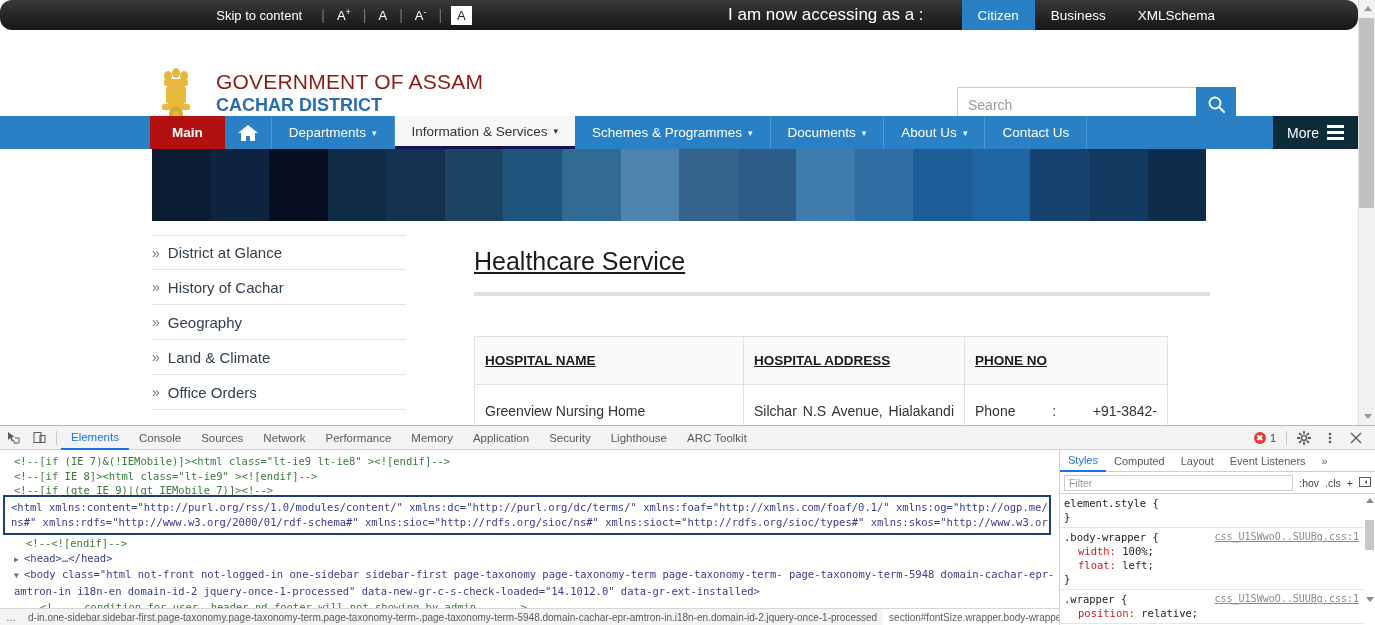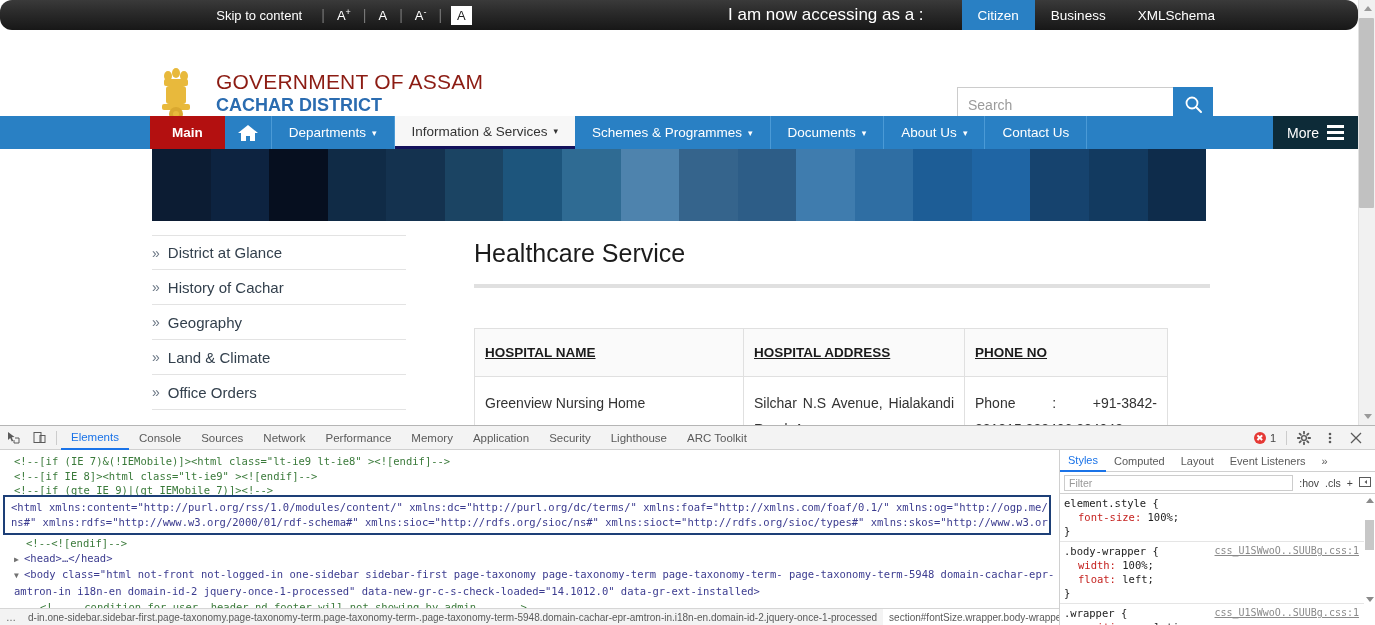--- a/index.html
+++ b/index.html
@@ -33,21 +33,21 @@
   .accessing-label{ color:#fff; font-size:17px; display:flex; align-items:center; padding-left:40px; padding-right:38px; }
   .aud-tab{ color:#fff; font-size:13.5px; display:flex; align-items:center; padding:0 16px; cursor:pointer; }
   .aud-tab.active{ background:#2980c4; }
 
   
   .logoband{ position:relative; height:86px; width:1358px; background:#fff; }
   .emblem{ position:absolute; left:155px; top:34px; width:42px; height:72px; }
   .gov-title{ position:absolute; left:216px; top:40px; font-size:21px; color:#8c1c13; letter-spacing:.2px; font-family:"Liberation Sans", sans-serif; }
   .dist-title{ position:absolute; left:216px; top:65px; font-size:18px; color:#2b6cb0; font-weight:bold; }
   .searchwrap{ position:absolute; left:957px; top:57px; display:flex; height:35px; }
-  .searchwrap input{ width:216px; height:35px; border:1px solid #ccc; border-right:none; padding:0 10px; font-size:14px; color:#333; font-family:"Liberation Sans", sans-serif; outline:none; }
+  .searchwrap input{ width:239px; height:35px; border:1px solid #ccc; border-right:none; padding:0 10px; font-size:14px; color:#333; font-family:"Liberation Sans", sans-serif; outline:none; }
   .searchwrap input::placeholder{ color:#9b9b9b; }
   .searchbtn{ width:40px; height:35px; background:#2980c4; border:none; display:flex; align-items:center; justify-content:center; cursor:pointer; }
 
   
   .navbar{ position:relative; height:33px; width:1358px; background:#2980c4; display:flex; align-items:stretch; }
   .nav-pad{ width:150px; }
   .nav-main{ background:#b31010; color:#fff; font-weight:bold; font-size:13.5px; display:flex; align-items:center; padding:0 22px; cursor:pointer; }
   .nav-home{ width:47px; display:flex; align-items:center; justify-content:center; cursor:pointer; border-right:1px solid #4b9ad6; }
   .nav-item{ color:#fff; font-size:13.5px; display:flex; align-items:center; padding:0 17px; cursor:pointer; border-right:1px solid #4b9ad6; white-space:nowrap; }
   .nav-item.sel{ background:#f7f7f7; color:#333; border-bottom:3px solid #13125c; border-right:none; }
@@ -62,21 +62,21 @@
   .hero-img{ width:100%; height:72px; display:flex; }
   .hero-img i{ flex:1; display:block; }
 
   
   .content{ position:relative; width:1358px; height:auto; display:flex; padding-left:152px; padding-top:14px; }
   .sidebar{ width:254px; }
   .side-item{ height:35px; border-bottom:1px solid #e3e3e3; display:flex; align-items:center; font-size:15px; color:#33404d; cursor:pointer; }
   .side-item:first-child{ border-top:1px solid #e3e3e3; }
   .side-item .chev{ margin-right:8px; color:#6b7785; font-size:14px; }
   .mainpane{ flex:1; padding-left:68px; padding-right:148px; }
-  .page-title{ font-size:25px; color:#1b1b1b; font-weight:normal; margin:4px 0 16px 0; }
+  .page-title{ font-size:25px; color:#1b1b1b; font-weight:normal; margin:12px 0 16px 0;text-decoration:underline; }
   .title-rule{ height:4px; background:#e0e0e0; margin-bottom:40px; }
   table.hosp{ border-collapse:collapse; width:693px; table-layout:fixed; }
   table.hosp th{ background:#fafafa; border:1px solid #e0e0e0; text-align:left; padding:16px 10px 16px 10px; height:47px; vertical-align:middle; }
   table.hosp th span{ font-size:13.5px; font-weight:bold; color:#1b1b1b; text-decoration:underline; }
   table.hosp td{ border:1px solid #e0e0e0; padding:14px 10px; font-size:14px; color:#333; vertical-align:top; text-align:justify; line-height:1.85; }
   table.hosp td.name{ text-align:left; }
   .col1{ width:269px; } .col2{ width:221px; } .col3{ width:203px; }
 
   
   #devtools{ position:absolute; left:0; top:425px; width:1375px; height:152px; background:#fff;
@@ -410,24 +410,20 @@
           <svg width="12" height="12" viewBox="0 0 12 12">
             <rect x="0.5" y="1.5" width="11" height="9" fill="none" stroke="#5a5a5a" stroke-width="1"></rect>
             <path d="M8 4 L5.5 6 L8 8 Z" fill="#5a5a5a"></path>
           </svg>
         </span>
       </div>
 
       <div class="st-rules">
         <div class="rule">
           <div class="sel-name">element.style {</div>
-          <div>
-            <span class="prop">font-size:</span>
-            <span class="val">100%;</span>
-          </div>
           <div class="sel-name">}</div>
         </div>
 
         <div class="rule">
           <span class="src">css_U1SWwoO..SUUBg.css:1</span>
           <div class="sel-name">.body-wrapper {</div>
           <div>
             <span class="prop">width:</span>
             <span class="val">100%;</span>
           </div>

